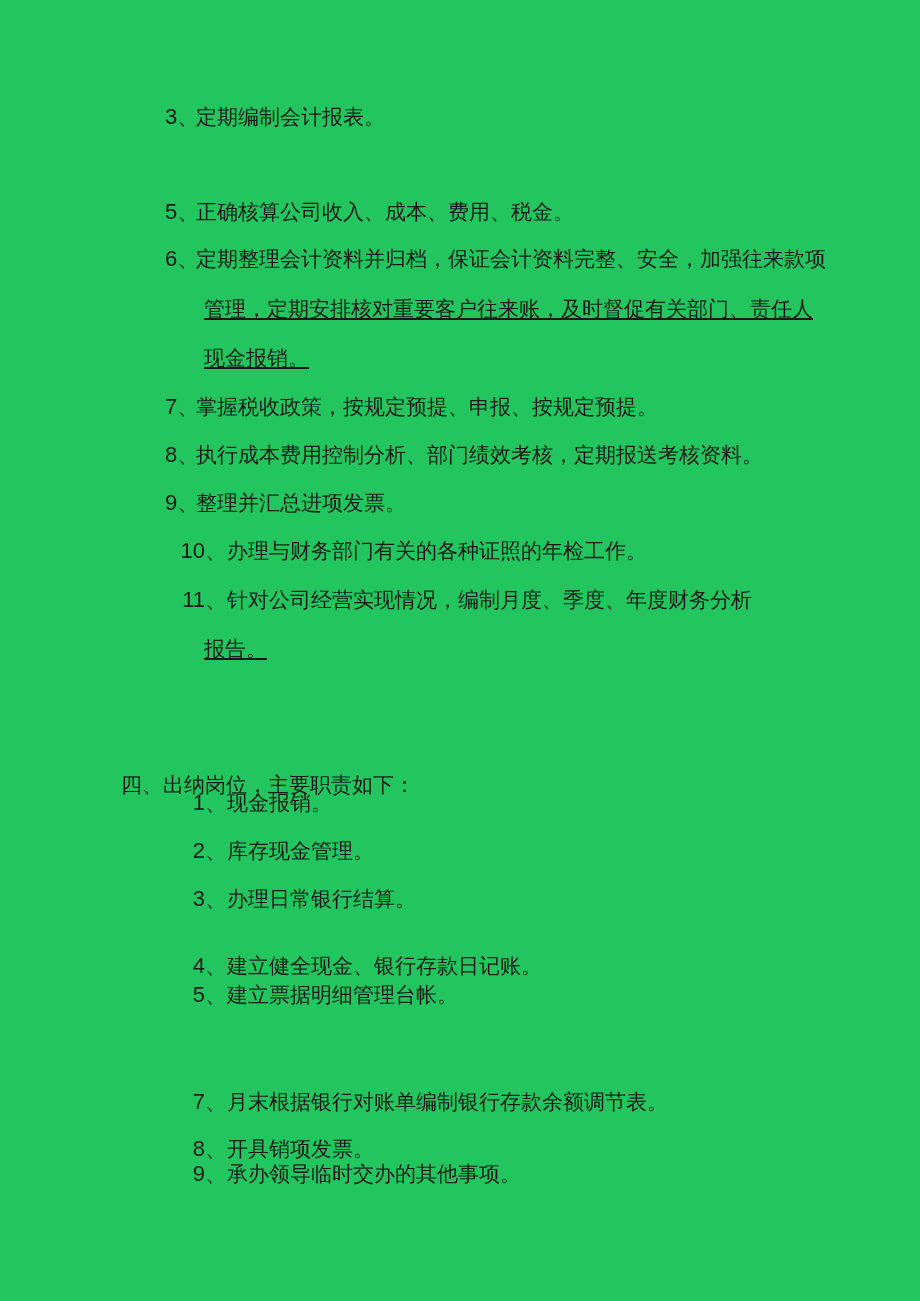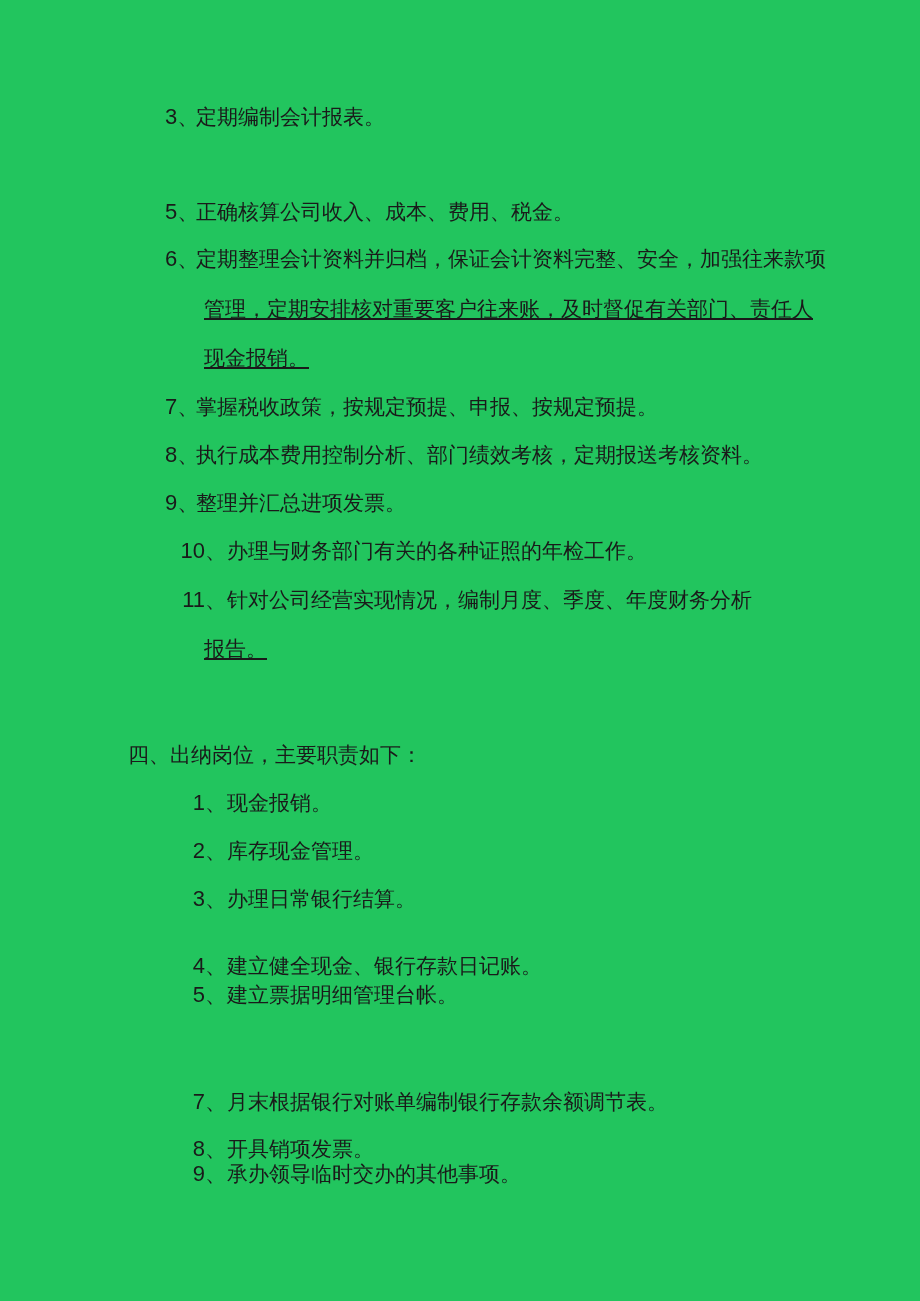--- a/index.html
+++ b/index.html
@@ -31,21 +31,21 @@
   }
   
   .item { left: 165px; }
   .item .num { width: 31px; }
   
   .witem { left: 165px; text-align: right; }
   .witem .num { width: 62px; }
   
   .cont { left: 204px; text-decoration: underline; }
   
-  .head { left: 128px; }
+  .head { left: 121px; margin-top: 30px; }
 </style>
 </head>
 <body>
 
 <div class="page">
 
   <div class="row item" style="top:104px">
     <span class="num">3、</span><span class="txt">定期编制会计报表。</span>
   </div>
 

